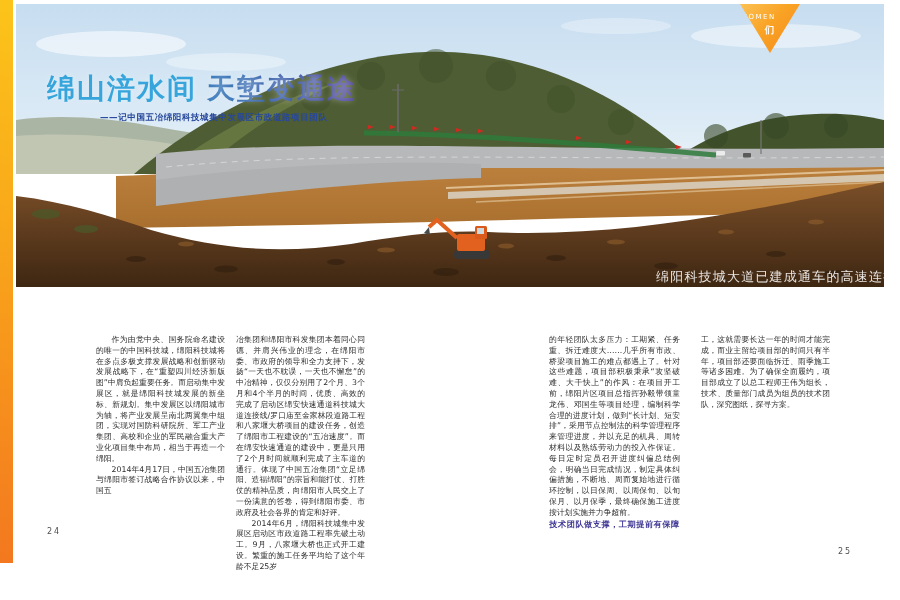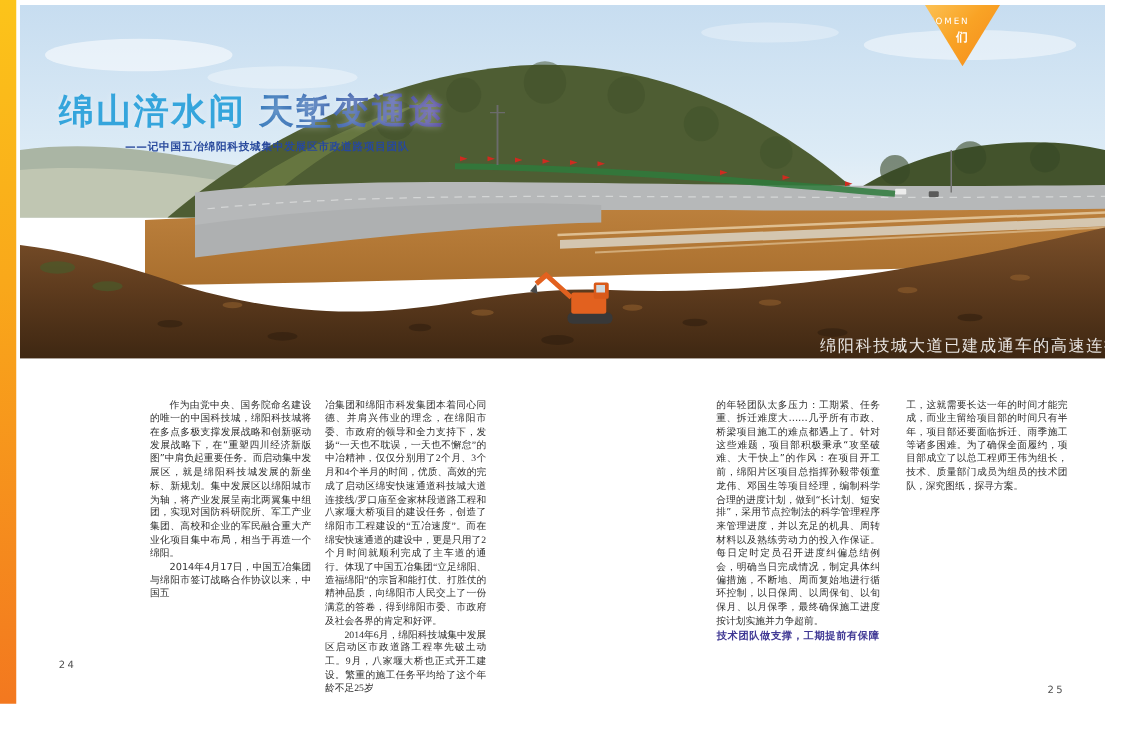--- a/index.html
+++ b/index.html
@@ -42,27 +42,26 @@
   .subtitle{
     position:absolute;left:100px;top:112px;
     font-size:8.5px;font-weight:bold;color:#27489c;letter-spacing:0.6px;white-space:nowrap;
   }
   .caption{
     position:absolute;left:640px;top:264px;
     font-size:13px;color:rgba(255,255,255,.88);letter-spacing:1.2px;white-space:nowrap;
   }
   
   .col{
-    position:absolute;top:319px;width:129px;
+    position:absolute;top:335px;width:129px;
     font-size:7.8px;line-height:10.8px;color:#2e2e2e;
     text-align:justify;
-    margin-left:24px;
   }
   .col1{left:96px;}
-  .col2{left:236px;font-family:Liberation Serif, serif;}
+  .col2{left:236px;}
   .col3{left:549px;width:131px;}
   .col4{left:701px;}
   .para{margin:0;}
   .indent{text-indent:2em;}
   .subhead{
     color:#3f3794;font-weight:bold;text-align:center;text-indent:0;
     font-size:8.2px;letter-spacing:0.5px;
   }
   .pagenum{
     position:absolute;font-size:8px;color:#4f4f4f;letter-spacing:2px;

